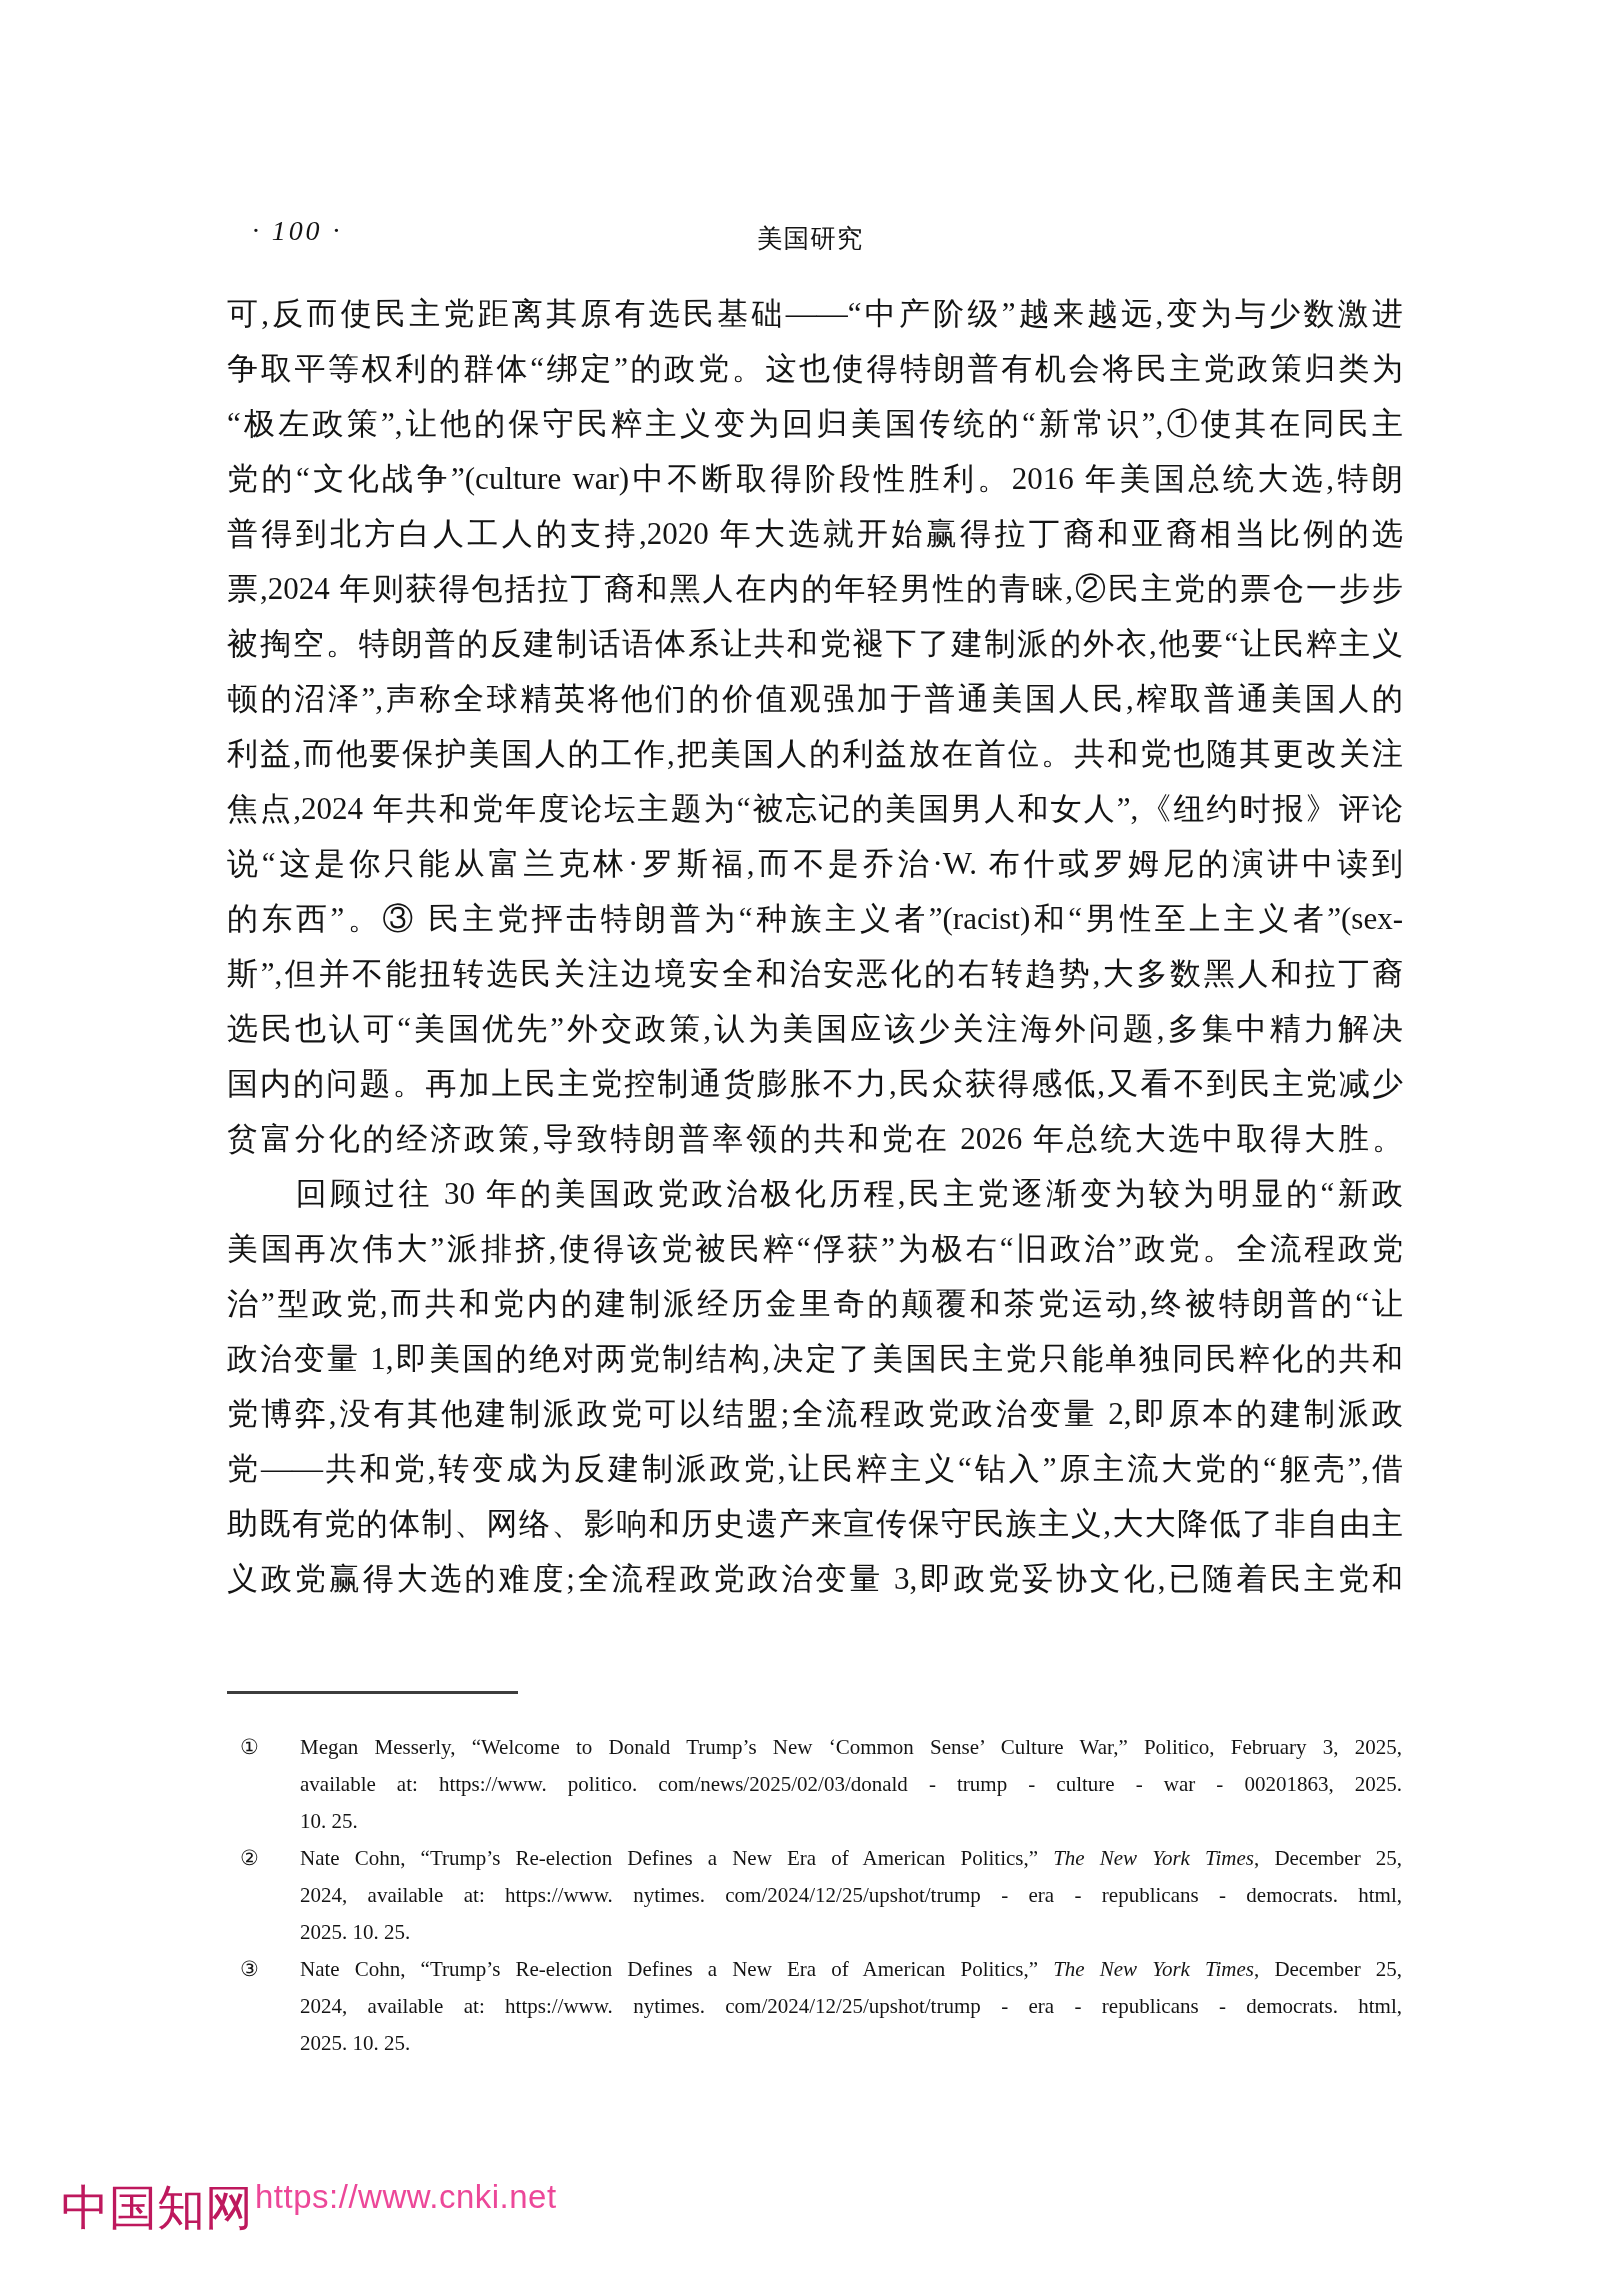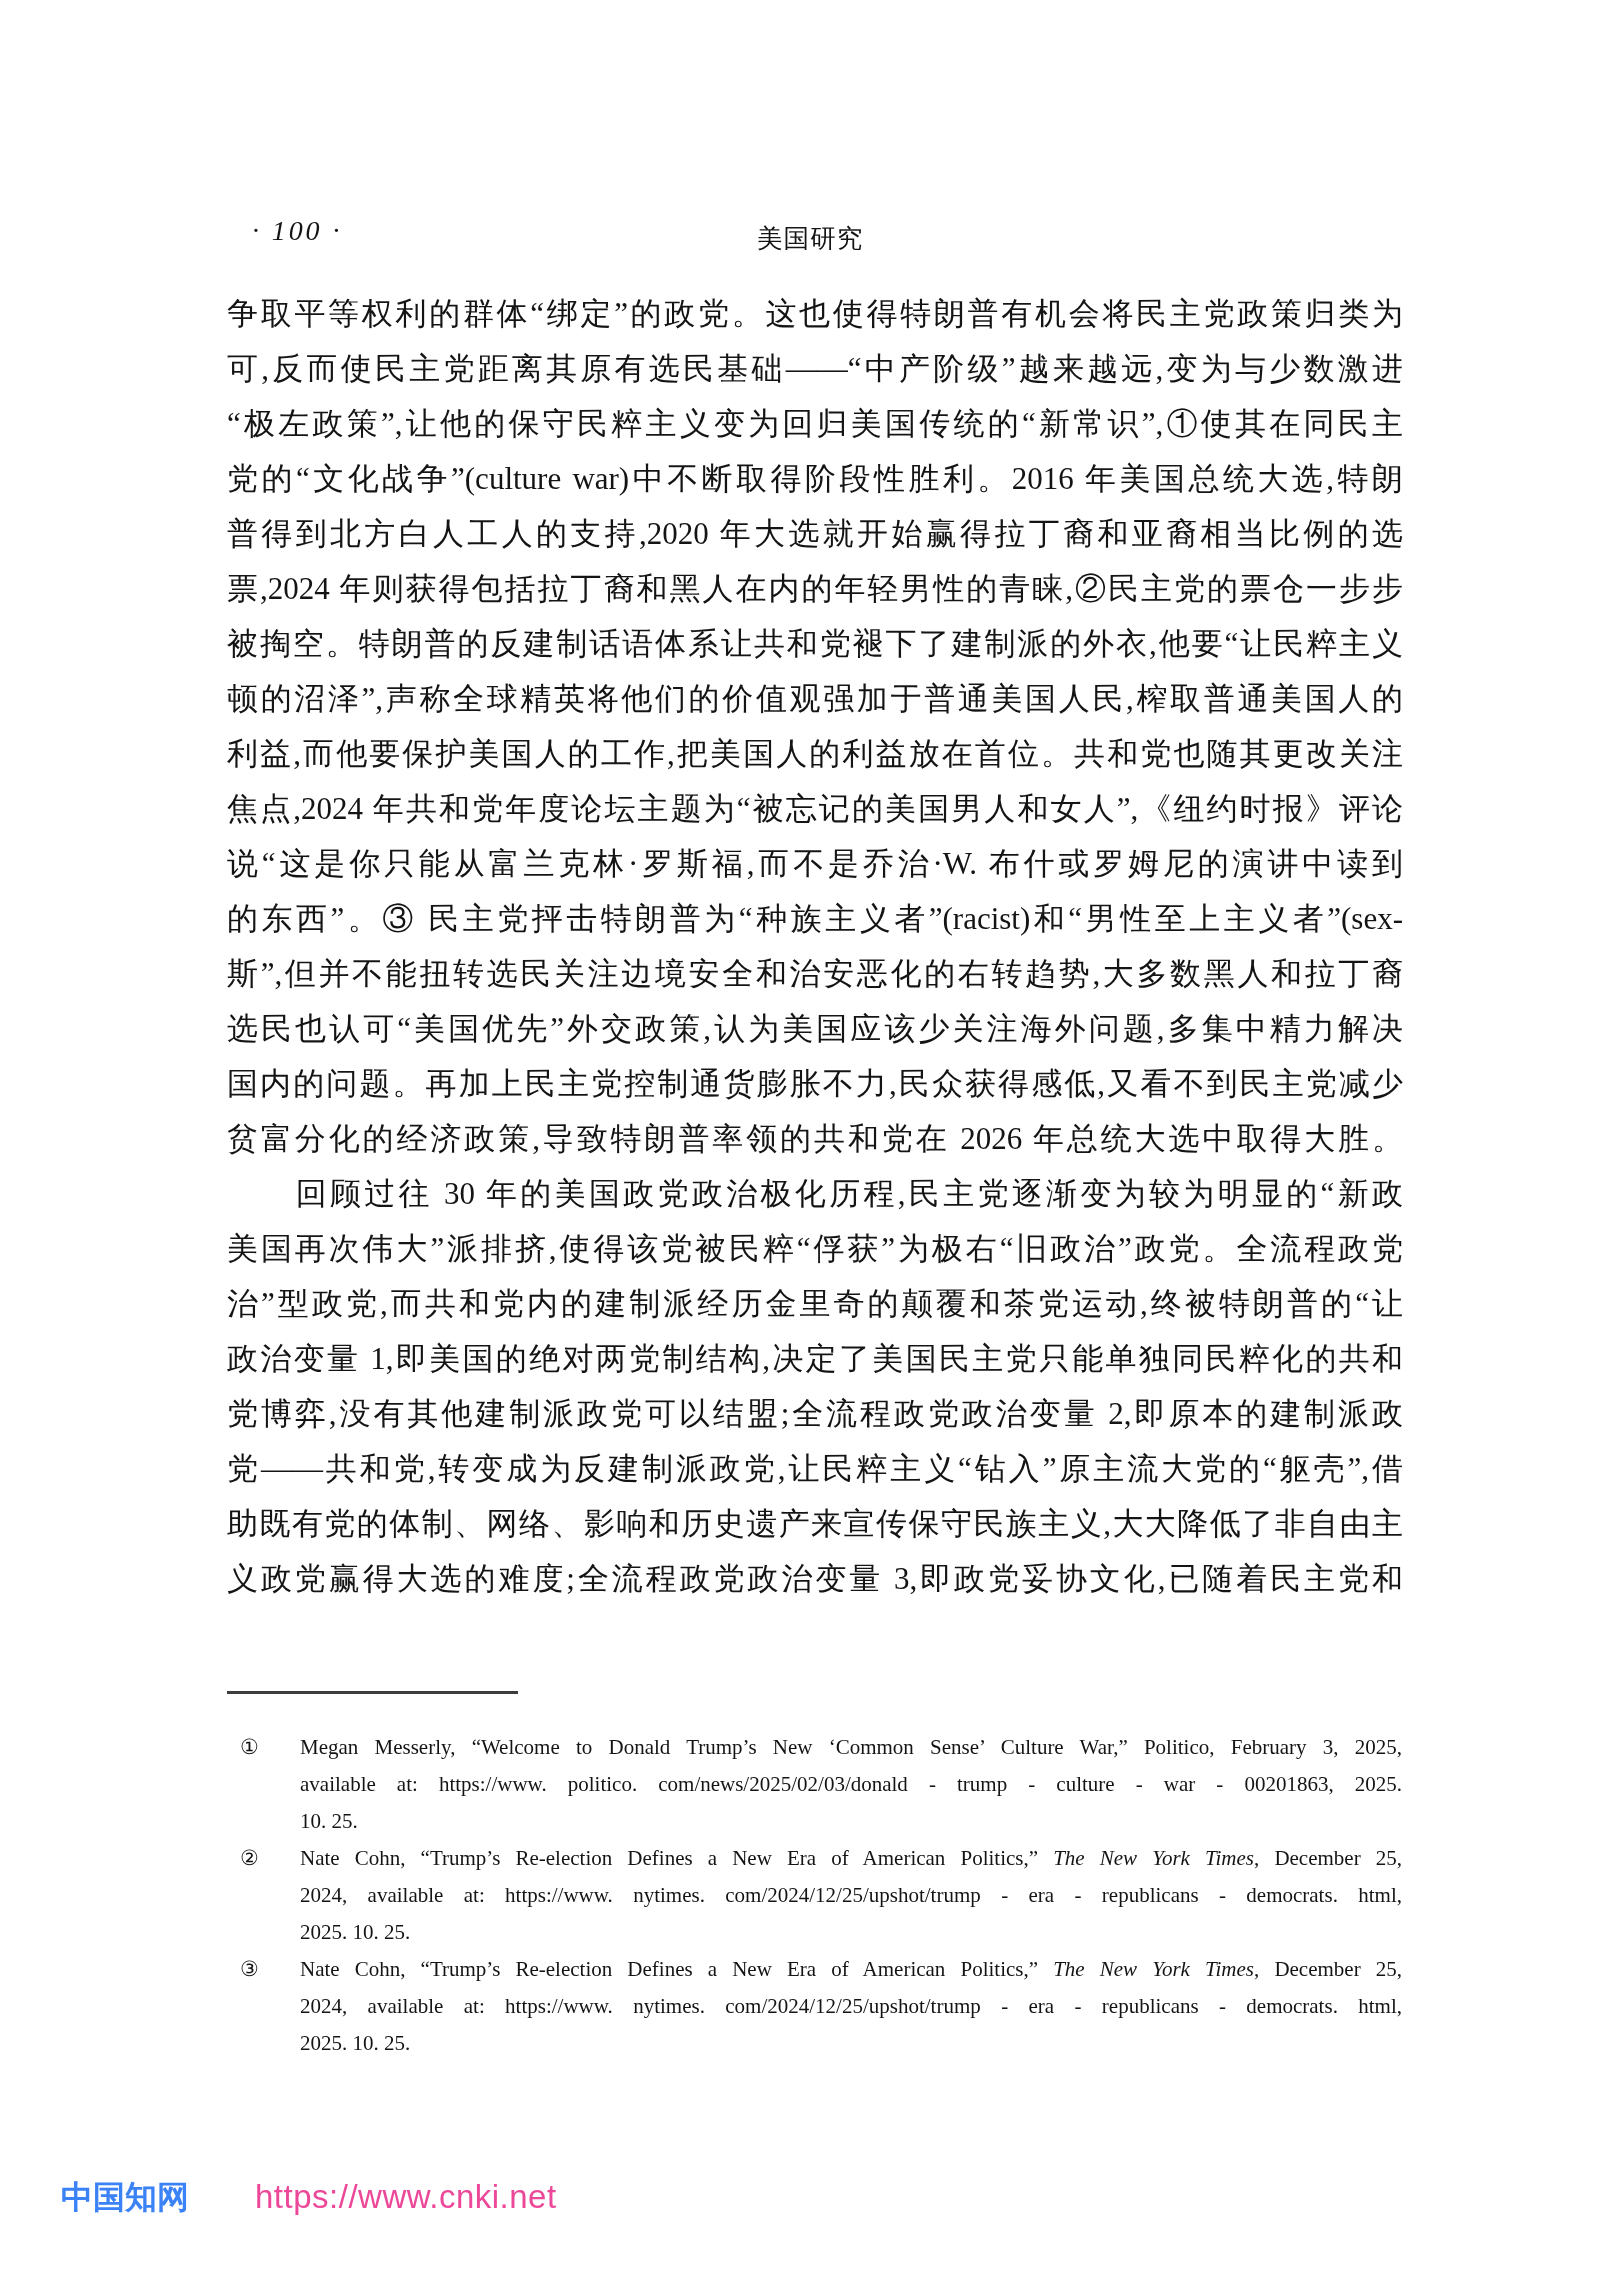--- a/index.html
+++ b/index.html
@@ -87,25 +87,24 @@
   }
   .fn-line.last {
     text-align-last: left;
   }
   .it { font-style: italic; }
   
   .wm-cn {
     position: absolute;
     left: 61px;
     top: 2176px;
-    font-size: 32px;
-    color: #3b82f6;
+    font-size: 48px;
+    color: #be185d;
     font-family: "Liberation Sans", "DejaVu Sans", sans-serif;
     white-space: nowrap;
-    font-weight: bold;
   }
   .wm-url {
     position: absolute;
     left: 255px;
     top: 2178px;
     font-size: 33px;
     color: #ec4899;
     font-family: "Liberation Sans", "DejaVu Sans", sans-serif;
     letter-spacing: 0.5px;
     white-space: nowrap;
@@ -114,22 +113,22 @@
 </head>
 <body>
 
 <div class="page">
 
   <div class="page-number">· 100 ·</div>
 
   <div class="journal-title">美国研究</div>
 
   <div class="article-body">
+      <div class="bline">可,反而使民主党距离其原有选民基础——“中产阶级”越来越远,变为与少数激进</div>
       <div class="bline">争取平等权利的群体“绑定”的政党。这也使得特朗普有机会将民主党政策归类为</div>
-      <div class="bline">可,反而使民主党距离其原有选民基础——“中产阶级”越来越远,变为与少数激进</div>
       <div class="bline">“极左政策”,让他的保守民粹主义变为回归美国传统的“新常识”,①使其在同民主</div>
       <div class="bline">党的“文化战争”(culture war)中不断取得阶段性胜利。2016 年美国总统大选,特朗</div>
       <div class="bline">普得到北方白人工人的支持,2020 年大选就开始赢得拉丁裔和亚裔相当比例的选</div>
       <div class="bline">票,2024 年则获得包括拉丁裔和黑人在内的年轻男性的青睐,②民主党的票仓一步步</div>
       <div class="bline">被掏空。特朗普的反建制话语体系让共和党褪下了建制派的外衣,他要“让民粹主义</div>
       <div class="bline">顿的沼泽”,声称全球精英将他们的价值观强加于普通美国人民,榨取普通美国人的</div>
       <div class="bline">利益,而他要保护美国人的工作,把美国人的利益放在首位。共和党也随其更改关注</div>
       <div class="bline">焦点,2024 年共和党年度论坛主题为“被忘记的美国男人和女人”,《纽约时报》评论</div>
       <div class="bline">说“这是你只能从富兰克林·罗斯福,而不是乔治·W. 布什或罗姆尼的演讲中读到</div>
       <div class="bline">的东西”。③ 民主党抨击特朗普为“种族主义者”(racist)和“男性至上主义者”(sex-</div>

